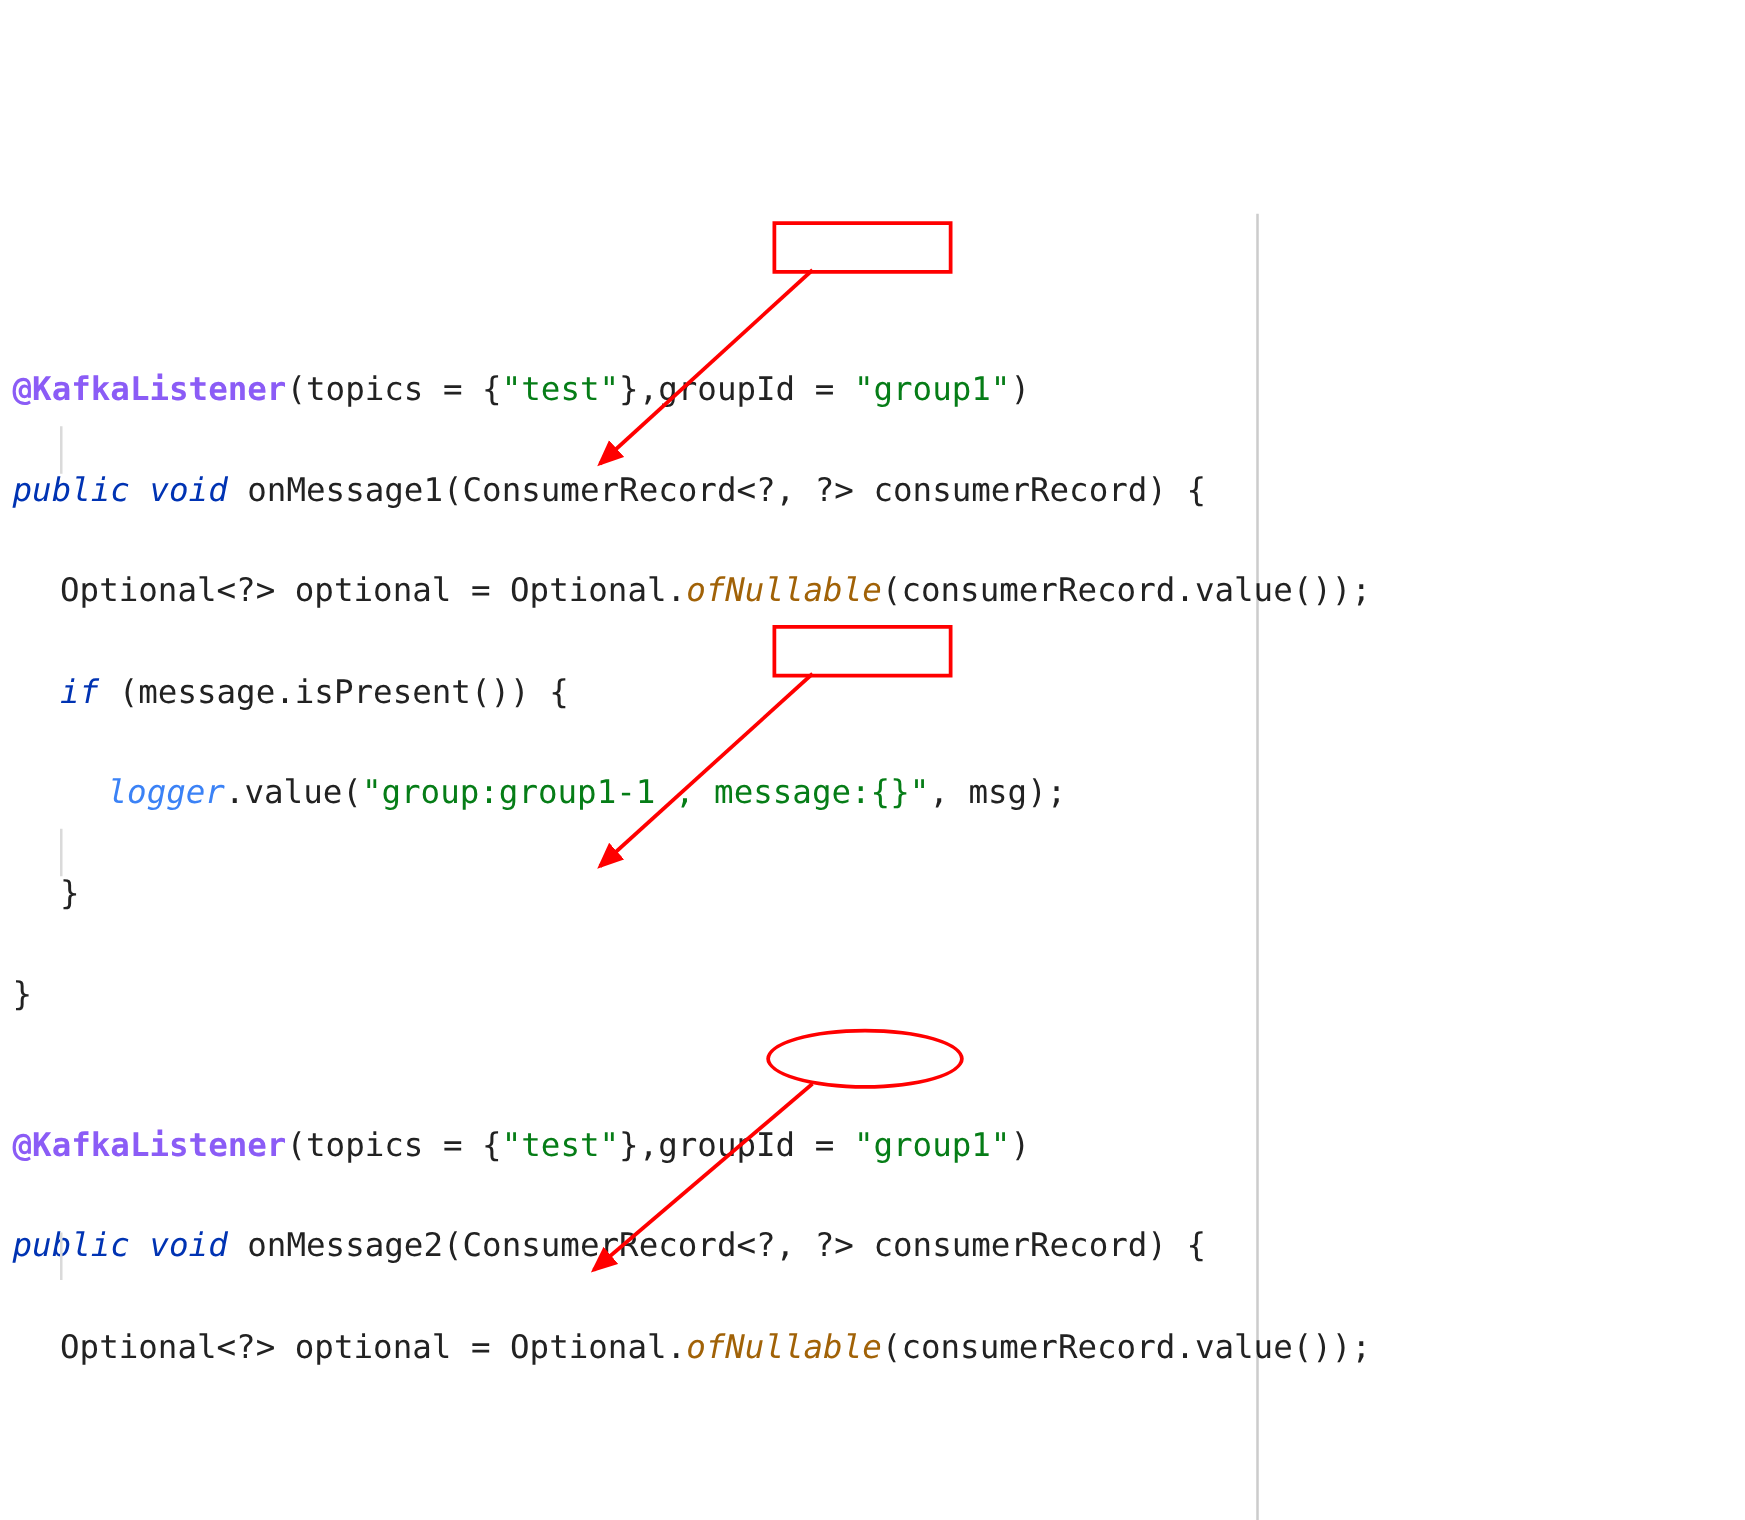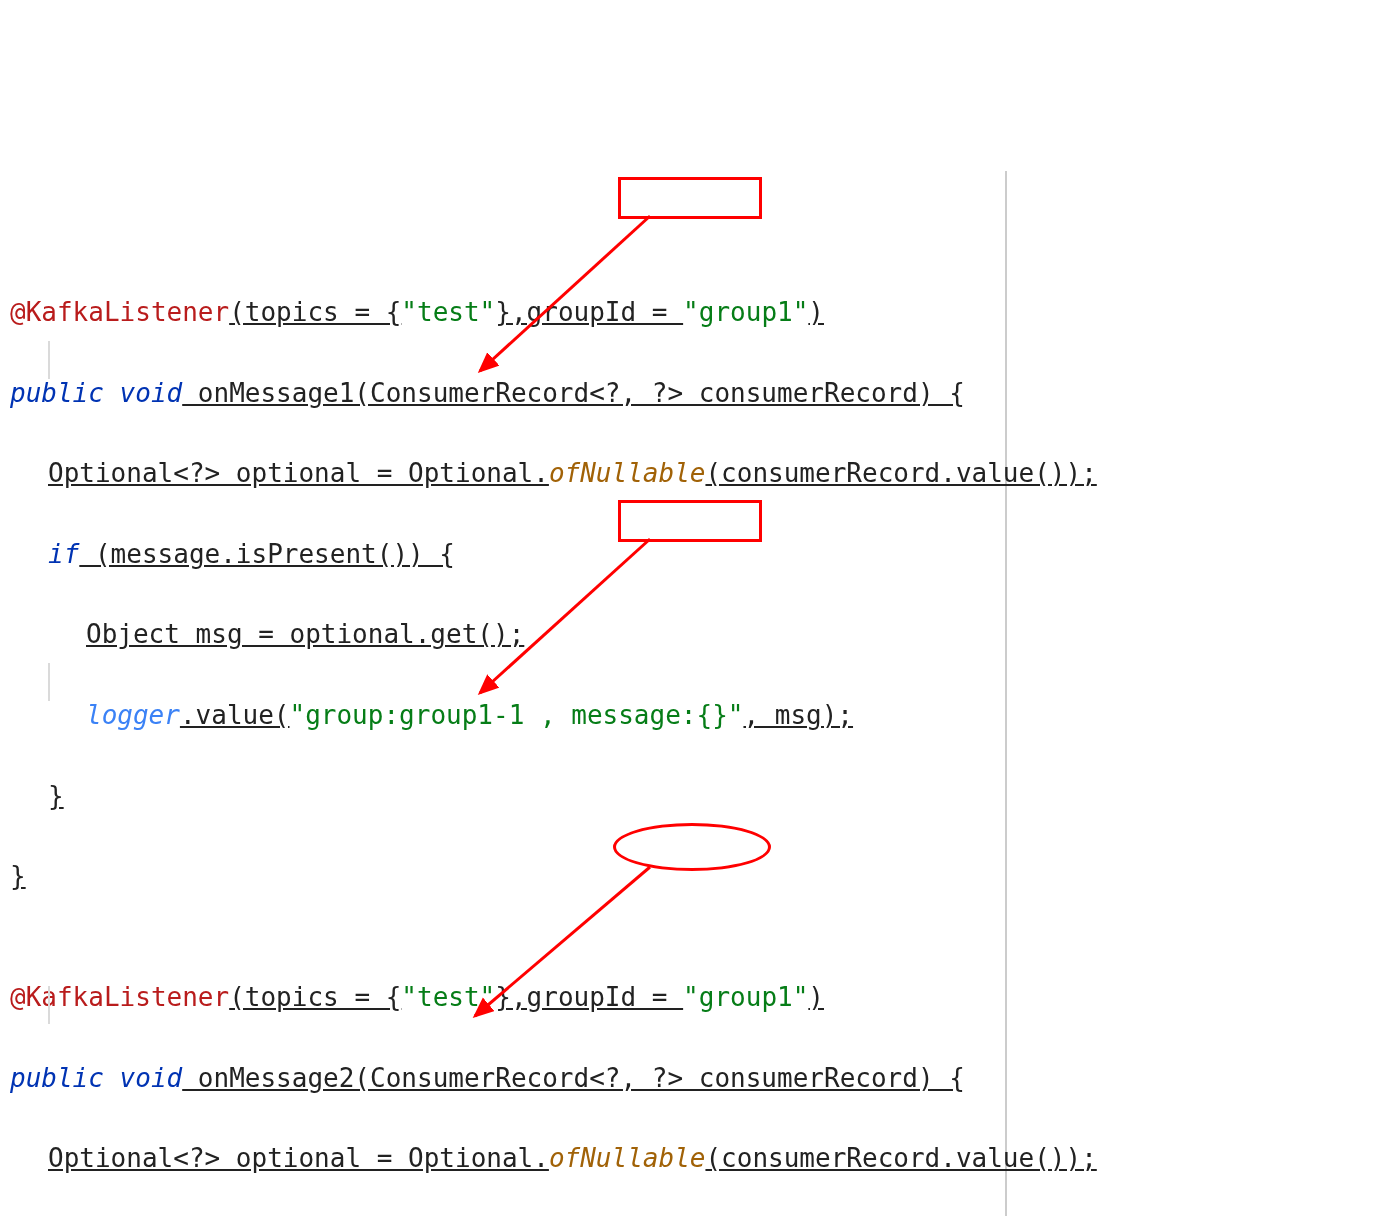--- a/index.html
+++ b/index.html
@@ -12,24 +12,24 @@
       white-space: pre;
       position: relative;
     }
     .code-wrap {
       position: relative;
       width: 995px;
       border-right: 2px solid #cccccc;
       padding-bottom: 8px;
     }
     .line { display: block; }
-    .anno-olive { color: #b91c1c; }
+    .anno-olive { color: #8b5cf6; font-weight: bold; }
     .kw { color: #0033b3; font-style: italic; }
     .str { color: #067d17; }
-    .default { color: #222222; text-decoration: underline; }
+    .default { color: #222222; }
     .italic-static { font-style: italic; color: #a16207; }
     .field { color: #3b82f6; font-style: italic; }
     .indent1 { padding-left: 38px; }
     .indent2 { padding-left: 76px; }
     .gutter-pipe {
       position: absolute;
       left: 38px;
       width: 2px;
       background: #dadada;
     }
@@ -54,21 +54,20 @@
 
 
 
 <div class="code-wrap">
 
 
 <span class="line"><span class="anno-olive">@KafkaListener</span><span class="default">(topics = {</span><span class="str">"test"</span><span class="default">},groupId = </span><span class="str">"group1"</span><span class="default">)</span></span>
 <span class="line"><span class="kw">public void</span><span class="default"> onMessage1(ConsumerRecord&lt;?, ?&gt; consumerRecord) {</span></span>
 <span class="line indent1"><span class="default">Optional&lt;?&gt; optional = Optional.</span><span class="italic-static">ofNullable</span><span class="default">(consumerRecord.value());</span></span>
 <span class="line indent1"><span class="kw">if</span><span class="default"> (message.isPresent()) {</span></span>
-<span class="line indent2"><span class="default">Object msg = optional.get();</span></span>
 <span class="line indent2"><span class="field">logger</span><span class="default">.value(</span><span class="str">"group:group1-1 , message:{}"</span><span class="default">, msg);</span></span>
 <span class="line indent1"><span class="default">}</span></span>
 <span class="line"><span class="default">}</span></span>
 
 <span class="line"><span class="anno-olive">@KafkaListener</span><span class="default">(topics = {</span><span class="str">"test"</span><span class="default">},groupId = </span><span class="str">"group1"</span><span class="default">)</span></span>
 <span class="line"><span class="kw">public void</span><span class="default"> onMessage2(ConsumerRecord&lt;?, ?&gt; consumerRecord) {</span></span>
 <span class="line indent1"><span class="default">Optional&lt;?&gt; optional = Optional.</span><span class="italic-static">ofNullable</span><span class="default">(consumerRecord.value());</span></span>
 
 
 

